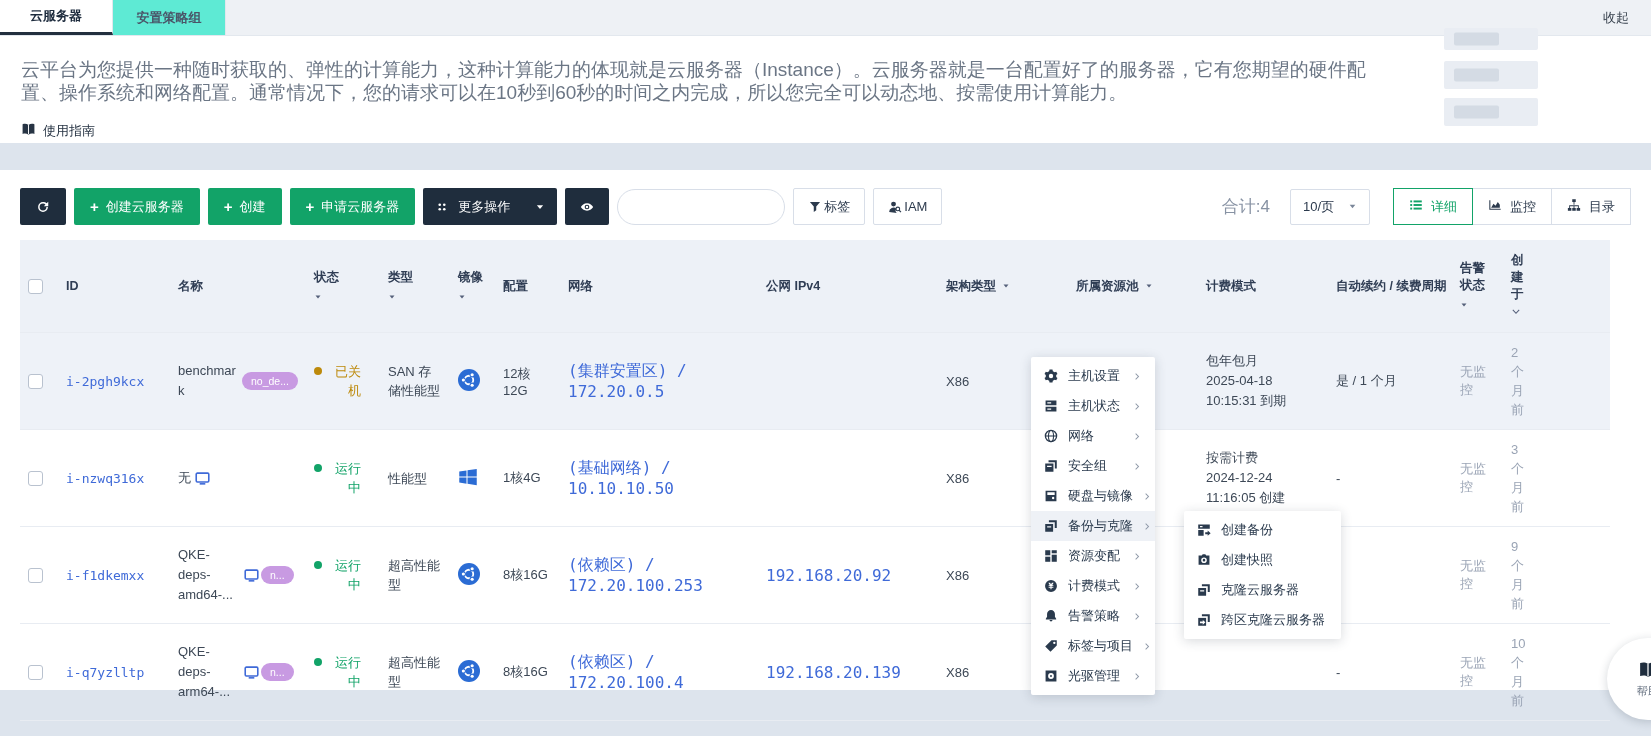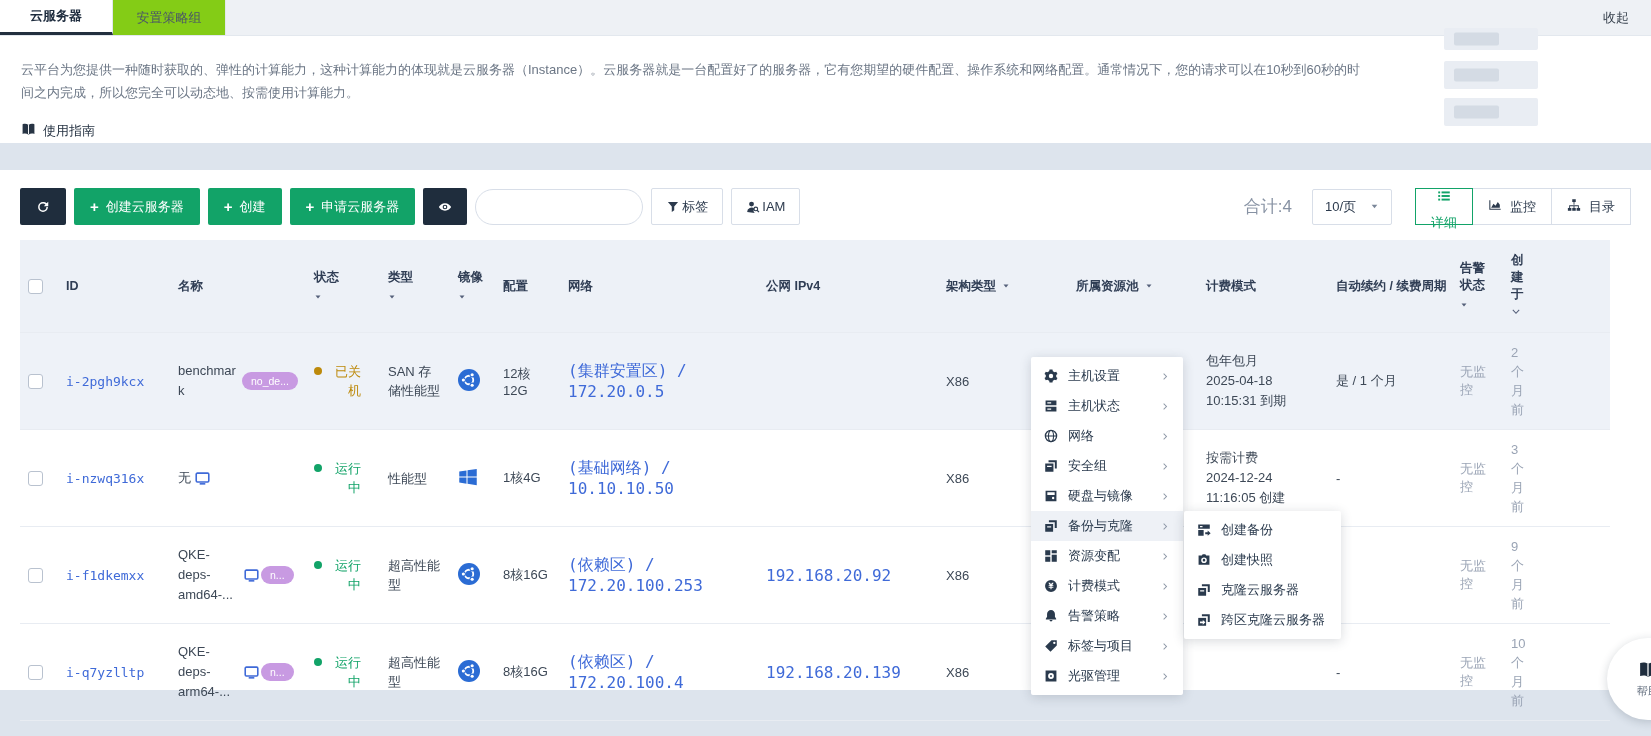--- a/index.html
+++ b/index.html
@@ -2,27 +2,27 @@
 <html><head>
 <meta charset="utf-8">
 <style>
   * { margin:0; padding:0; box-sizing:border-box; }
   html,body { width:1651px; height:736px; overflow:hidden; }
   body { background:#dde4ed; font-family:"Liberation Sans","DejaVu Sans",sans-serif; color:#3d4856; position:relative; }
   .mono { font-family:"DejaVu Sans Mono","Liberation Mono",monospace; }
 
   
   .tabbar { position:absolute; left:0; top:0; width:1651px; height:36px; background:#eef1f5; display:flex; align-items:stretch; border-bottom:1px solid #e3e8ee; }
-  .tab { width:113px; display:flex; align-items:center; justify-content:center; font-size:13px; color:#4a5568; cursor:pointer; border-right:1px solid #e2e7ed; background:#84cc16; }
+  .tab { width:113px; display:flex; align-items:center; justify-content:center; font-size:13px; color:#4a5568; cursor:pointer; border-right:1px solid #e2e7ed; background:#5eead4;font-weight:bold; }
   .tab.active { background:#ffffff; color:#1d2b3d; font-weight:bold; border-bottom:3px solid #222f3e; }
   .collapse-link { margin-left:auto; align-self:center; margin-right:22px; font-size:13px; color:#39434f; cursor:pointer; }
 
   
   .intro { position:absolute; left:0; top:36px; width:1651px; height:107px; background:#ffffff; }
-  .intro-text { position:absolute; left:21px; top:22px; width:1350px; font-size:13px; line-height:23px; color:#6b7685; }
+  .intro-text { position:absolute; left:21px; top:22px; width:1350px; font-size:19px; line-height:23px; color:#6b7685; }
   .guide { position:absolute; left:21px; top:86px; display:flex; align-items:center; gap:7px; font-size:13px; color:#273444; cursor:pointer; }
   .guide .i svg { width:15px; height:15px; }
   .skel { position:absolute; width:94px; background:#e9edf3; border-radius:2px; }
   .skel i { display:block; width:45px; height:13px; background:#d4dbe4; border-radius:2px; margin:auto 0 auto 10px; position:absolute; top:50%; transform:translateY(-50%); }
 
   
   .card { position:absolute; left:0; top:170px; width:1651px; height:520px; background:#ffffff; }
   .toolbar { display:flex; align-items:center; gap:8px; padding:18px 20px 0 20px; }
   .btn { height:37px; border-radius:2px; border:none; display:inline-flex; align-items:center; justify-content:center; font-size:13px; cursor:pointer; font-family:inherit; }
   .btn .i { display:inline-flex; }
@@ -35,21 +35,21 @@
   .btn-more .caret svg { width:10px; height:10px; }
   .plus { font-size:15px; font-weight:bold; line-height:1; }
   .search-input { width:168px; height:36px; border:1px solid #d8dee8; border-radius:18px; padding:0 14px; font-size:13px; color:#3d4856; outline:none; background:#fff; }
   .btn-light { background:#ffffff; border:1px solid #d8dee8; color:#2c3a4d; padding:0 14px; gap:2px; }
   .total { margin-left:auto; font-size:17px; color:#8792a3; }
   .pagesize { height:36px; border:1px solid #d8dee8; border-radius:2px; display:inline-flex; align-items:center; gap:14px; padding:0 12px; font-size:13px; color:#2c3a4d; cursor:pointer; margin-left:12px; }
   .pagesize .i svg { width:9px; height:9px; color:#7a8699; }
   .viewgroup { display:inline-flex; margin-left:16px; }
   .viewbtn { height:37px; background:#fff; border:1px solid #d8dee8; display:inline-flex; align-items:center; gap:8px; padding:0 15px; font-size:13px; color:#2c3a4d; cursor:pointer; margin-left:-1px; }
   .viewbtn .i svg { width:14px; height:14px; }
-  .viewbtn.active { color:#12a368; border-color:#12a368; z-index:1; position:relative;flex-direction:column; }
+  .viewbtn.active { color:#12a368; border-color:#12a368; z-index:1; position:relative; }
 
   
   table { border-collapse:collapse; table-layout:fixed; width:1590px; margin:15px 0 0 20px; }
   thead th { background:#edf1f7; color:#303e55; font-size:12.5px; font-weight:bold; text-align:left; padding:12px 8px; vertical-align:middle; height:68px; }
   tbody td { font-size:13px; color:#3d4856; padding:10px 8px; vertical-align:middle; border-bottom:1px solid #e8ecf2; }
   tbody tr.hl { background:#eef2f8; }
   tbody tr { border-top:1px solid #e8ecf2; }
   .th-stack { display:flex; flex-direction:column; gap:4px; word-break:break-all; }
   .th-inline { display:flex; align-items:center; gap:6px; white-space:nowrap; }
   .th-caret svg { width:8px; height:8px; color:#55607a; }
@@ -72,21 +72,21 @@
   .type-cell { line-height:19px; }
   .img-i { display:inline-flex; }
   .net-link,.ip-link { color:#3f6ad8; font-size:16px; text-decoration:none; cursor:pointer; }
   .billing div { line-height:20px; }
   .alarm { color:#9aa4b5; }
   .created { width:22px; word-break:break-all; line-height:19px; color:#9aa4b5; }
   .tip { font-size:12.5px; color:#7d8799; padding:16px 0 0 12px; }
 
   
   .menu { position:absolute; background:#ffffff; border-radius:2px; box-shadow:0 2px 12px rgba(31,45,61,.18); padding:4px 0; z-index:10; }
-  .ctx { left:1031px; top:357px; width:152px; }
+  .ctx { left:1031px; top:357px; width:124px; }
   .sub { left:1184px; top:511px; width:157px; }
   .menu-item { height:30px; display:flex; align-items:center; gap:10px; padding:0 13px; font-size:13px; color:#2a3a4d; cursor:pointer; }
   .menu-item.active { background:#eef1f6; }
   .menu-item .i { display:inline-flex; color:#2a3a4d; }
   .menu-item .i svg { width:14px; height:14px; }
   .menu-item .chev { margin-left:auto; color:#8f99a8; display:inline-flex; }
   .menu-item .chev svg { width:9px; height:9px; }
   .menu-item .lbl { white-space:nowrap; }
 
   
@@ -143,20 +143,36 @@
         <span class="plus">+</span>
         <span>创建云服务器</span>
       </button>
       <button class="btn btn-green">
         <span class="plus">+</span>
         <span>创建</span>
       </button>
       <button class="btn btn-green">
         <span class="plus">+</span>
         <span>申请云服务器</span>
+      </button>
+      <button class="btn btn-dark btn-more">
+        <span class="i">
+            <svg viewBox="0 0 16 16" fill="currentColor">
+              <circle cx="5.4" cy="5.4" r="1.5"></circle>
+              <circle cx="10.6" cy="5.4" r="1.5"></circle>
+              <circle cx="5.4" cy="10.6" r="1.5"></circle>
+              <circle cx="10.6" cy="10.6" r="1.5"></circle>
+            </svg>
+          </span>
+        <span>更多操作</span>
+        <span class="i caret">
+            <svg viewBox="0 0 16 16" fill="currentColor">
+              <path d="M3 5h10l-5 6z"></path>
+            </svg>
+          </span>
       </button>
       <button class="btn btn-dark btn-square" style="width:44px">
         <span class="i">
             <svg viewBox="0 0 16 16" fill="currentColor">
               <path fill-rule="evenodd" d="M8 3.8c-3.3 0-6 2.3-7 4.2 1 1.9 3.7 4.2 7 4.2s6-2.3 7-4.2c-1-1.9-3.7-4.2-7-4.2zm0 6.9a2.7 2.7 0 1 0 0-5.4 2.7 2.7 0 0 0 0 5.4z"></path>
               <circle cx="8" cy="8" r="1.4"></circle>
             </svg>
           </span>
       </button>
       <input class="search-input" placeholder="" style="">

